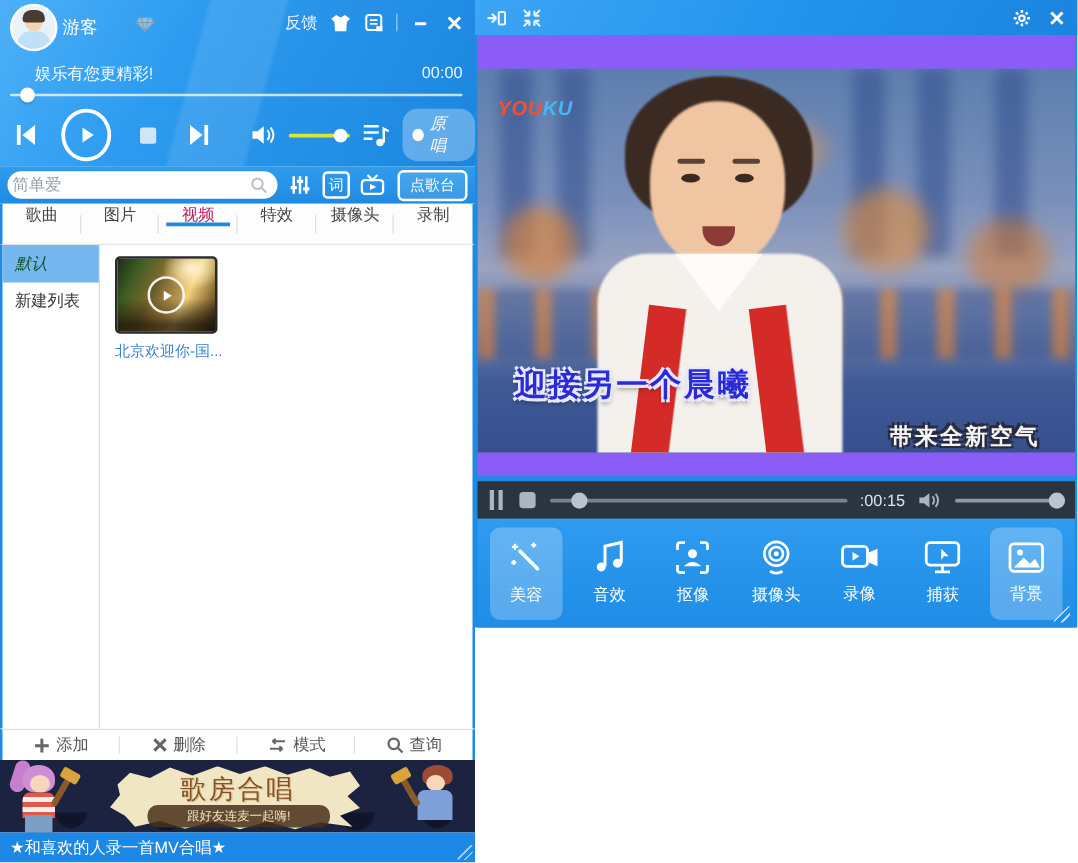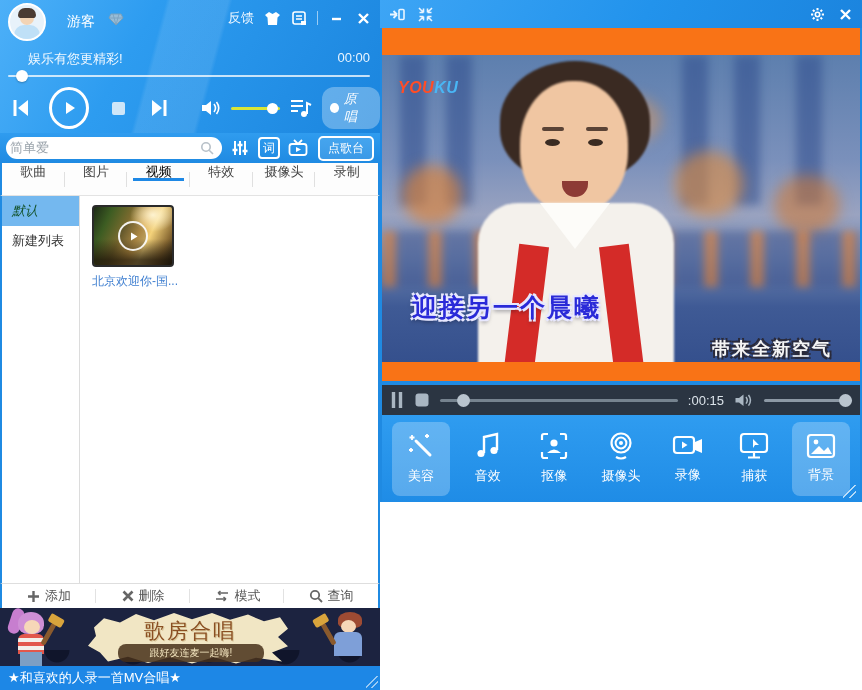--- a/index.html
+++ b/index.html
@@ -10,21 +10,21 @@
   #left-panel { position:absolute; left:0; top:0; width:380px; height:690px; }
   .lp-header { position:absolute; left:0; top:0; width:380px; height:133px;
     background:linear-gradient(120deg,#4db0f8 0%,#2d9cf0 35%,#1b85de 100%); }
   .lp-header:after { content:""; position:absolute; inset:0;
     background:linear-gradient(105deg,transparent 40%,rgba(255,255,255,.10) 41%,rgba(255,255,255,.10) 55%,transparent 56%); }
   .avatar { position:absolute; left:8px; top:3px; width:38px; height:38px; border-radius:50%;
     background:#e8f2fa; border:2px solid #ffffff; overflow:hidden; z-index:2; }
   .avatar .head { position:absolute; left:10px; top:6px; width:14px; height:14px; border-radius:50%; background:#f3d4b5; }
   .avatar .hair { position:absolute; left:8px; top:3px; width:18px; height:10px; border-radius:9px 9px 4px 4px; background:#4a3b33; }
   .avatar .body { position:absolute; left:4px; top:20px; width:26px; height:16px; border-radius:10px 10px 0 0; background:#bfe0f7; }
-  .username { position:absolute; left:50px; top:13px; color:#fff; font-size:14px; z-index:2;margin-left:17px; }
+  .username { position:absolute; left:50px; top:13px; color:#fff; font-size:14px; z-index:2; }
   .vip-diamond { position:absolute; left:108px; top:13px; z-index:2; opacity:.75; }
   .hdr-right { position:absolute; right:8px; top:9px; display:flex; align-items:center; gap:9px; z-index:3; }
   .hdr-link { color:#eaf5ff; font-size:13px; cursor:pointer; }
   .hdr-ico { width:18px; height:18px; display:flex; align-items:center; justify-content:center; cursor:pointer; }
   .hdr-sep { width:1px; height:14px; background:rgba(255,255,255,.55); }
   .slogan { position:absolute; left:28px; top:50px; color:#f2f9ff; font-size:13px; z-index:2; }
   .elapsed { position:absolute; right:10px; top:50px; color:#eaf5ff; font-size:13px; z-index:2; }
   .seek-lite { position:absolute; left:8px; top:72px; width:362px; height:8px; z-index:2; cursor:pointer; }
   .seek-lite .track { position:absolute; left:0; top:3px; width:100%; height:2px; background:rgba(255,255,255,.75); border-radius:1px; }
   .seek-lite .knob { position:absolute; left:8px; top:-2px; width:12px; height:12px; border-radius:50%; background:#fff; box-shadow:0 1px 2px rgba(0,0,0,.25); }
@@ -51,21 +51,21 @@
   .song-station { margin-left:auto; border:2px solid #fff; border-radius:5px; color:#fff; font-size:12px;
     padding:2px 8px; cursor:pointer; background:rgba(255,255,255,.12); }
 
   
   .tab-bar { position:absolute; left:0; top:163px; width:380px; height:33px; background:#fdfdfd;
     border-left:2px solid #1f8ae2; border-right:2px solid #1f8ae2; border-bottom:1px solid #e3e3e3;
     display:flex; align-items:flex-start; }
   .tab { position:relative; flex:1; display:flex; align-items:center; justify-content:center;
     font-size:13px; color:#444; cursor:pointer; }
   .tab:not(:last-child):after { content:""; position:absolute; right:0; top:9px; width:1px; height:15px; background:#e0e0e0; }
-  .tab.active { color:#000000; }
+  .tab.active { color:#be185d; }
   .tab.active .underline { position:absolute; left:6px; right:6px; bottom:0; height:3px; background:#1e88e5; }
 
   
   .content { position:absolute; left:0; top:196px; width:380px; height:387px; background:#fff;
     border-left:2px solid #1f8ae2; border-right:2px solid #1f8ae2; }
   .side-list { position:absolute; left:0; top:0; width:78px; height:100%; border-right:1px solid #dcdcdc; }
   .side-item { height:30px; display:flex; align-items:center; padding-left:10px; font-size:13px; color:#333; cursor:pointer; }
   .side-item.active { background:#74b8ef; color:#14532d;font-style:italic; }
   .media-grid { position:absolute; left:79px; top:0; right:0; bottom:0; padding:9px 0 0 11px; }
   .media-card { width:86px; cursor:pointer; }
@@ -124,21 +124,21 @@
   .grip { position:absolute; right:2px; bottom:2px; width:12px; height:12px; opacity:.7;
     background:linear-gradient(135deg,transparent 45%,#cfe6fa 45%,#cfe6fa 52%,transparent 52%,transparent 70%,#cfe6fa 70%,#cfe6fa 77%,transparent 77%); }
 
   
   #right-window { position:absolute; left:380px; top:0; width:482px; height:502px; background:#1f8ae2; }
   .rw-titlebar { position:absolute; left:0; top:0; width:482px; height:28px;
     background:linear-gradient(120deg,#3da5f5 0%,#2293ec 55%,#1b84de 100%); display:flex; align-items:center; padding:0 8px; }
   .rw-titlebar .left-icos { display:flex; gap:10px; }
   .rw-titlebar .right-icos { margin-left:auto; display:flex; gap:10px; }
 
-  .video-area { position:absolute; left:2px; top:28px; width:478px; height:353px; background:#f97316; overflow:hidden;text-align:center; }
+  .video-area { position:absolute; left:2px; top:28px; width:478px; height:353px; background:#8b5cf6; overflow:hidden;text-align:center; }
   .film { position:absolute; left:0; top:27px; width:478px; height:307px; overflow:hidden;
     background:linear-gradient(180deg,#5d7fae 0%,#7a90bb 34%,#9aa3c0 52%,#6f86b2 66%,#3f5a95 82%,#35508d 100%); }
   .blob { position:absolute; border-radius:50%; filter:blur(7px); }
   .pillar { position:absolute; top:0; width:26px; height:150px; background:rgba(47,76,140,.55); filter:blur(5px); }
   .lantern-band { position:absolute; left:0; top:176px; width:100%; height:56px; filter:blur(4px);
     background:repeating-linear-gradient(90deg,rgba(216,122,52,.8) 0 14px,rgba(64,84,140,.6) 14px 46px); opacity:.8; }
   .girl-hair { position:absolute; left:118px; top:6px; width:150px; height:120px; border-radius:50% 50% 42% 42%; background:#3a2a22; filter:blur(1px); }
   .girl-face { position:absolute; left:138px; top:26px; width:108px; height:132px; border-radius:48% 48% 46% 46%; background:#f0c6a2; filter:blur(1px); }
   .girl-brow1 { position:absolute; left:160px; top:72px; width:22px; height:4px; border-radius:2px; background:#5a4336; }
   .girl-brow2 { position:absolute; left:204px; top:72px; width:22px; height:4px; border-radius:2px; background:#5a4336; }

